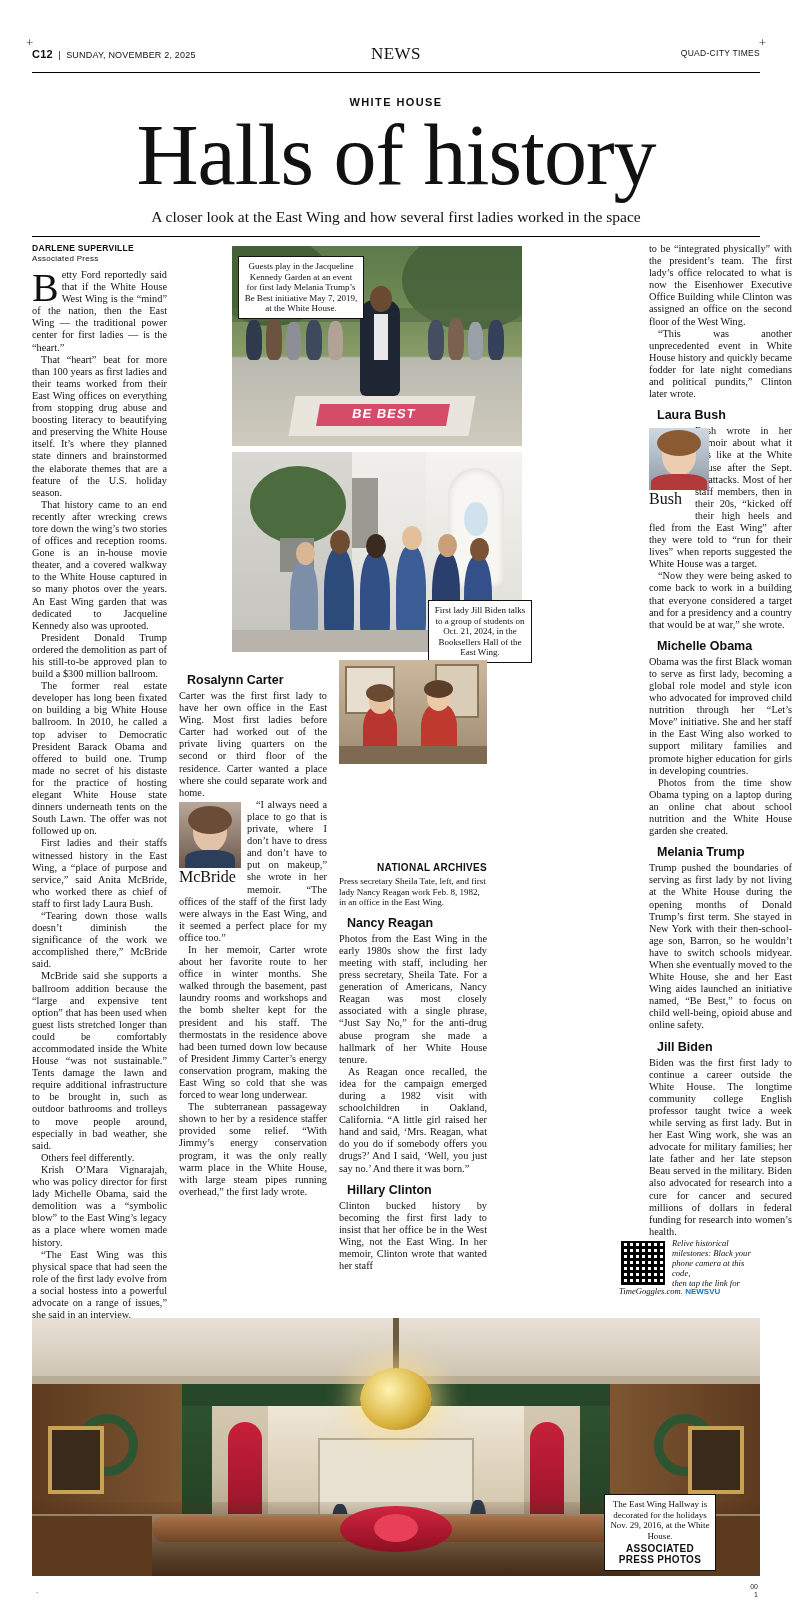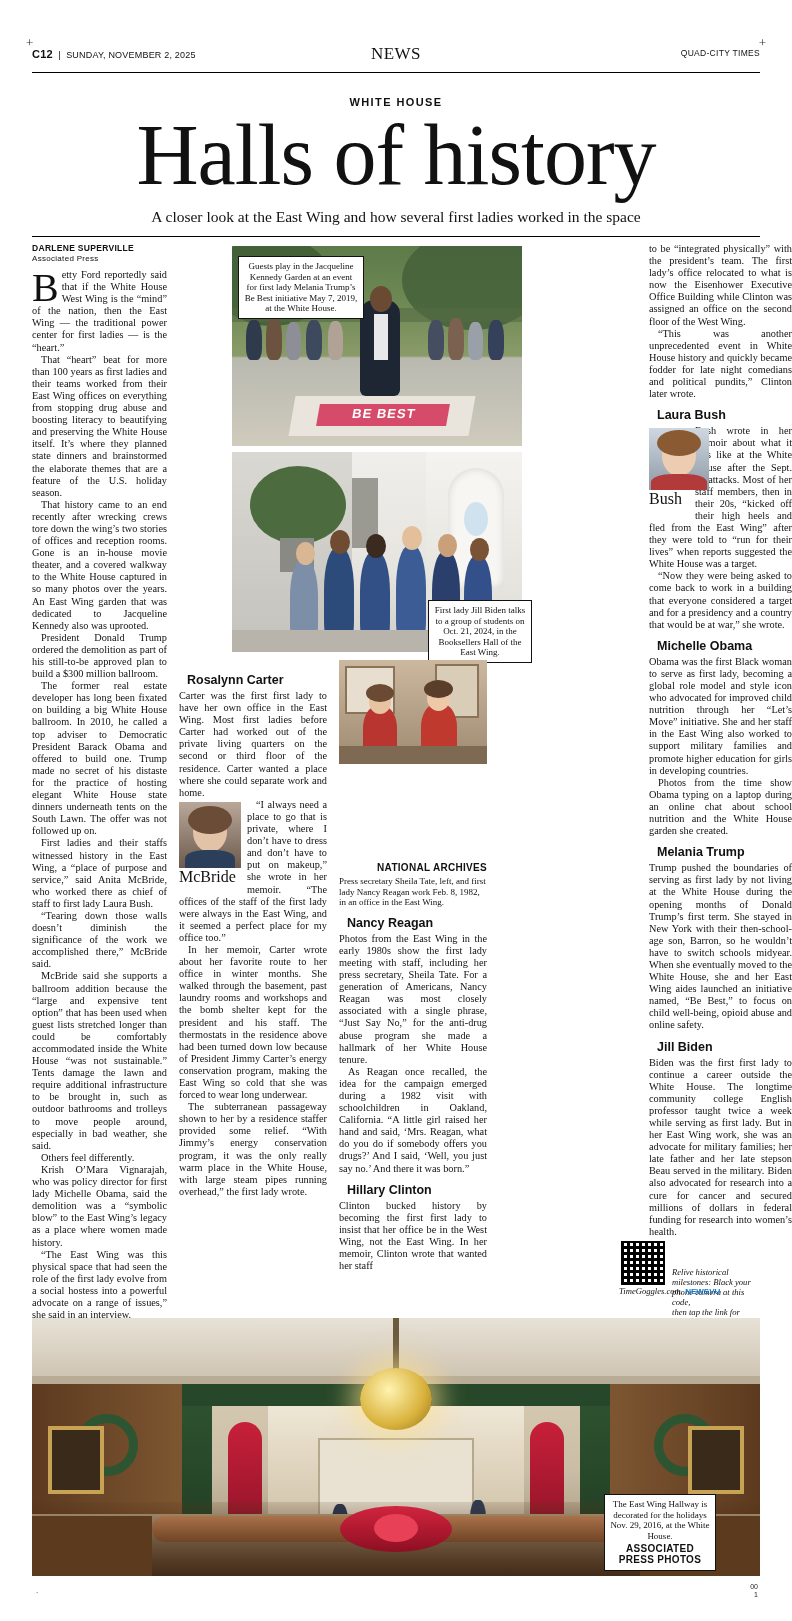--- a/index.html
+++ b/index.html
@@ -208,21 +208,21 @@
       <div class="blob" style="left:30px;top:30px;width:22px;height:24px;background:#e7c3a2;"></div>
       <div class="blob" style="left:27px;top:24px;width:28px;height:18px;background:#6a4a32;"></div>
       <div class="person" style="left:82px;top:44px;width:36px;height:58px;background:#c0392f;"></div>
       <div class="blob" style="left:88px;top:26px;width:23px;height:25px;background:#edc9a8;"></div>
       <div class="blob" style="left:85px;top:20px;width:29px;height:18px;background:#5a3e2a;"></div>
       <div style="position:absolute;left:0;right:0;bottom:0;height:18px;background:#7e6a52;"></div>
     </div>
   </div>
 
   <div class="qr" style="left:619px;top:1239px;"></div>
-  <div class="promo" style="left:672px;top:1238px;width:90px;margin-top:29px;">
+  <div class="promo" style="left:672px;top:1238px;width:90px;">
     <span>Relive historical</span><br>
     <span>milestones: Black your</span><br>
     <span>phone camera at this code,</span><br>
     <span>then tap the link for</span>
   </div>
   <div class="promo" style="left:619px;top:1286px;width:150px;">
     <span class="site">TimeGoggles.com.</span>
     <span class="newsvu">NEWSVU</span>
   </div>
 

